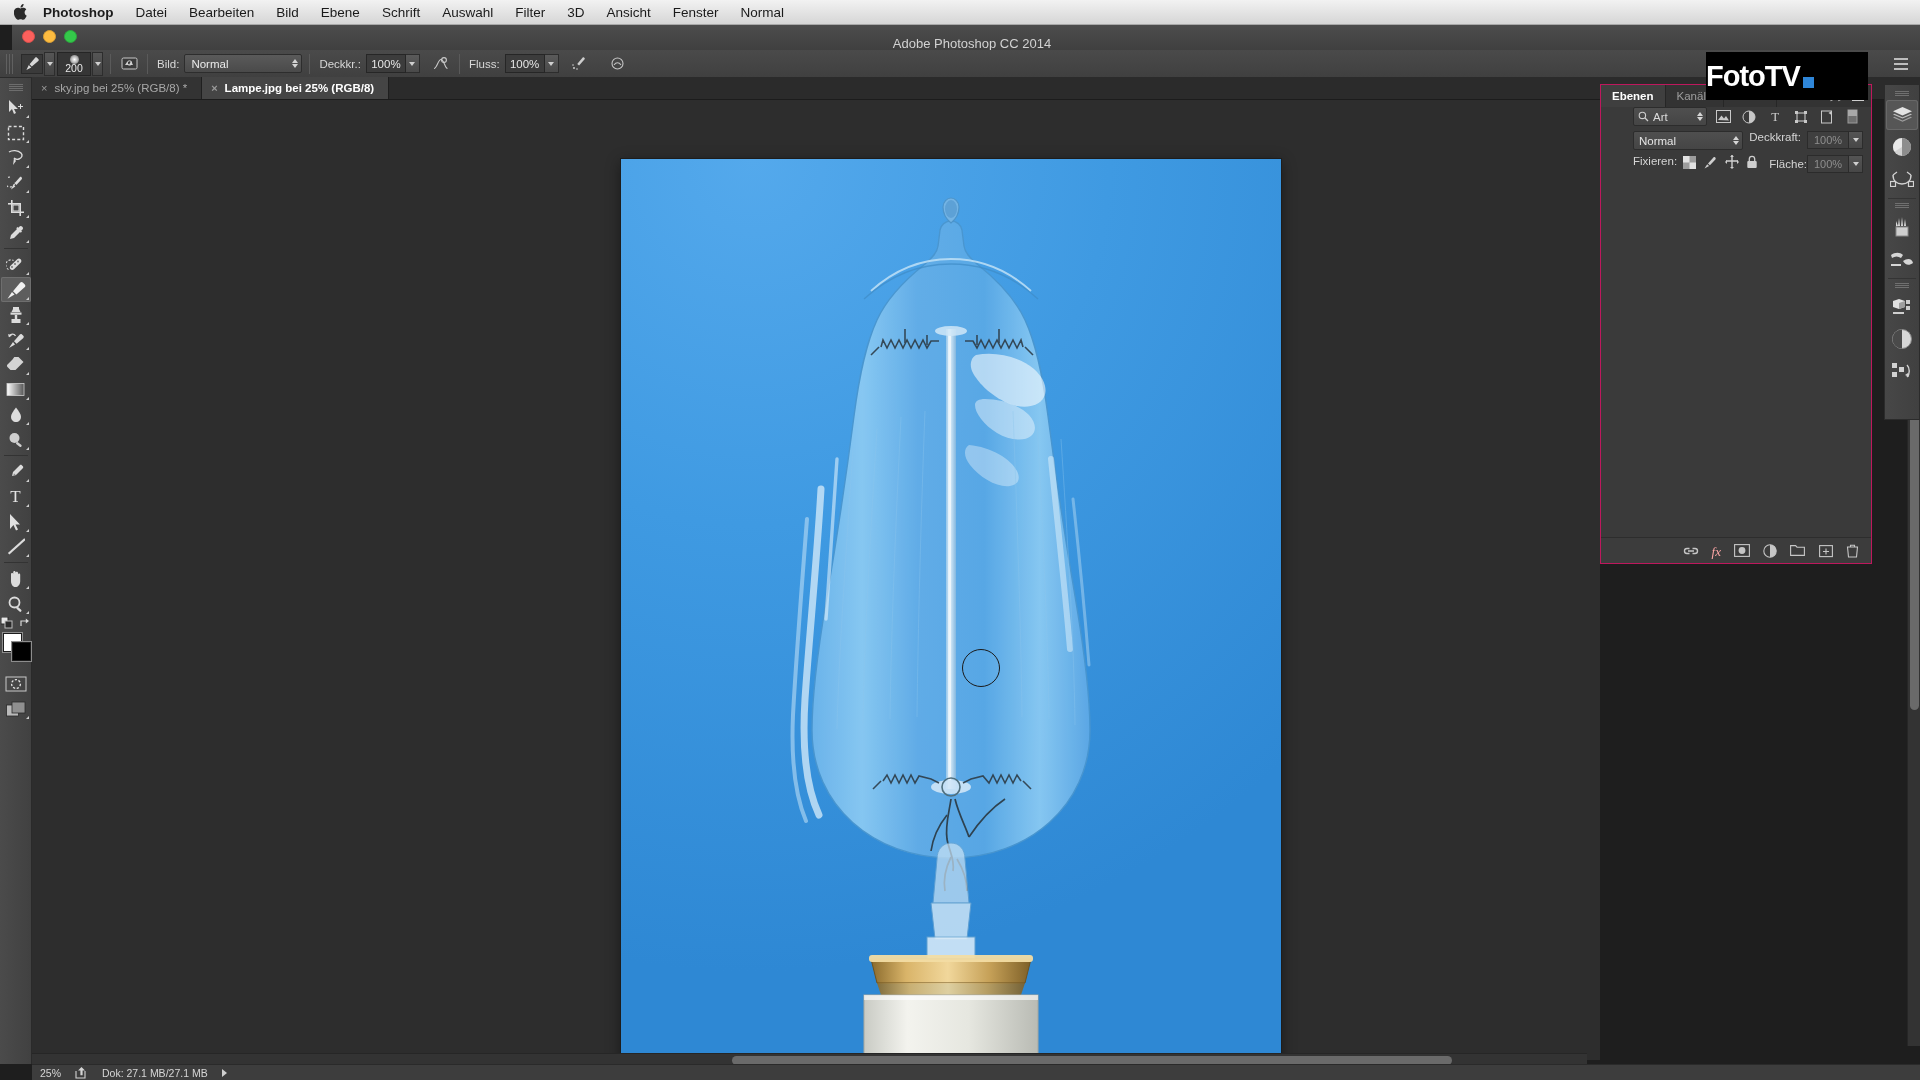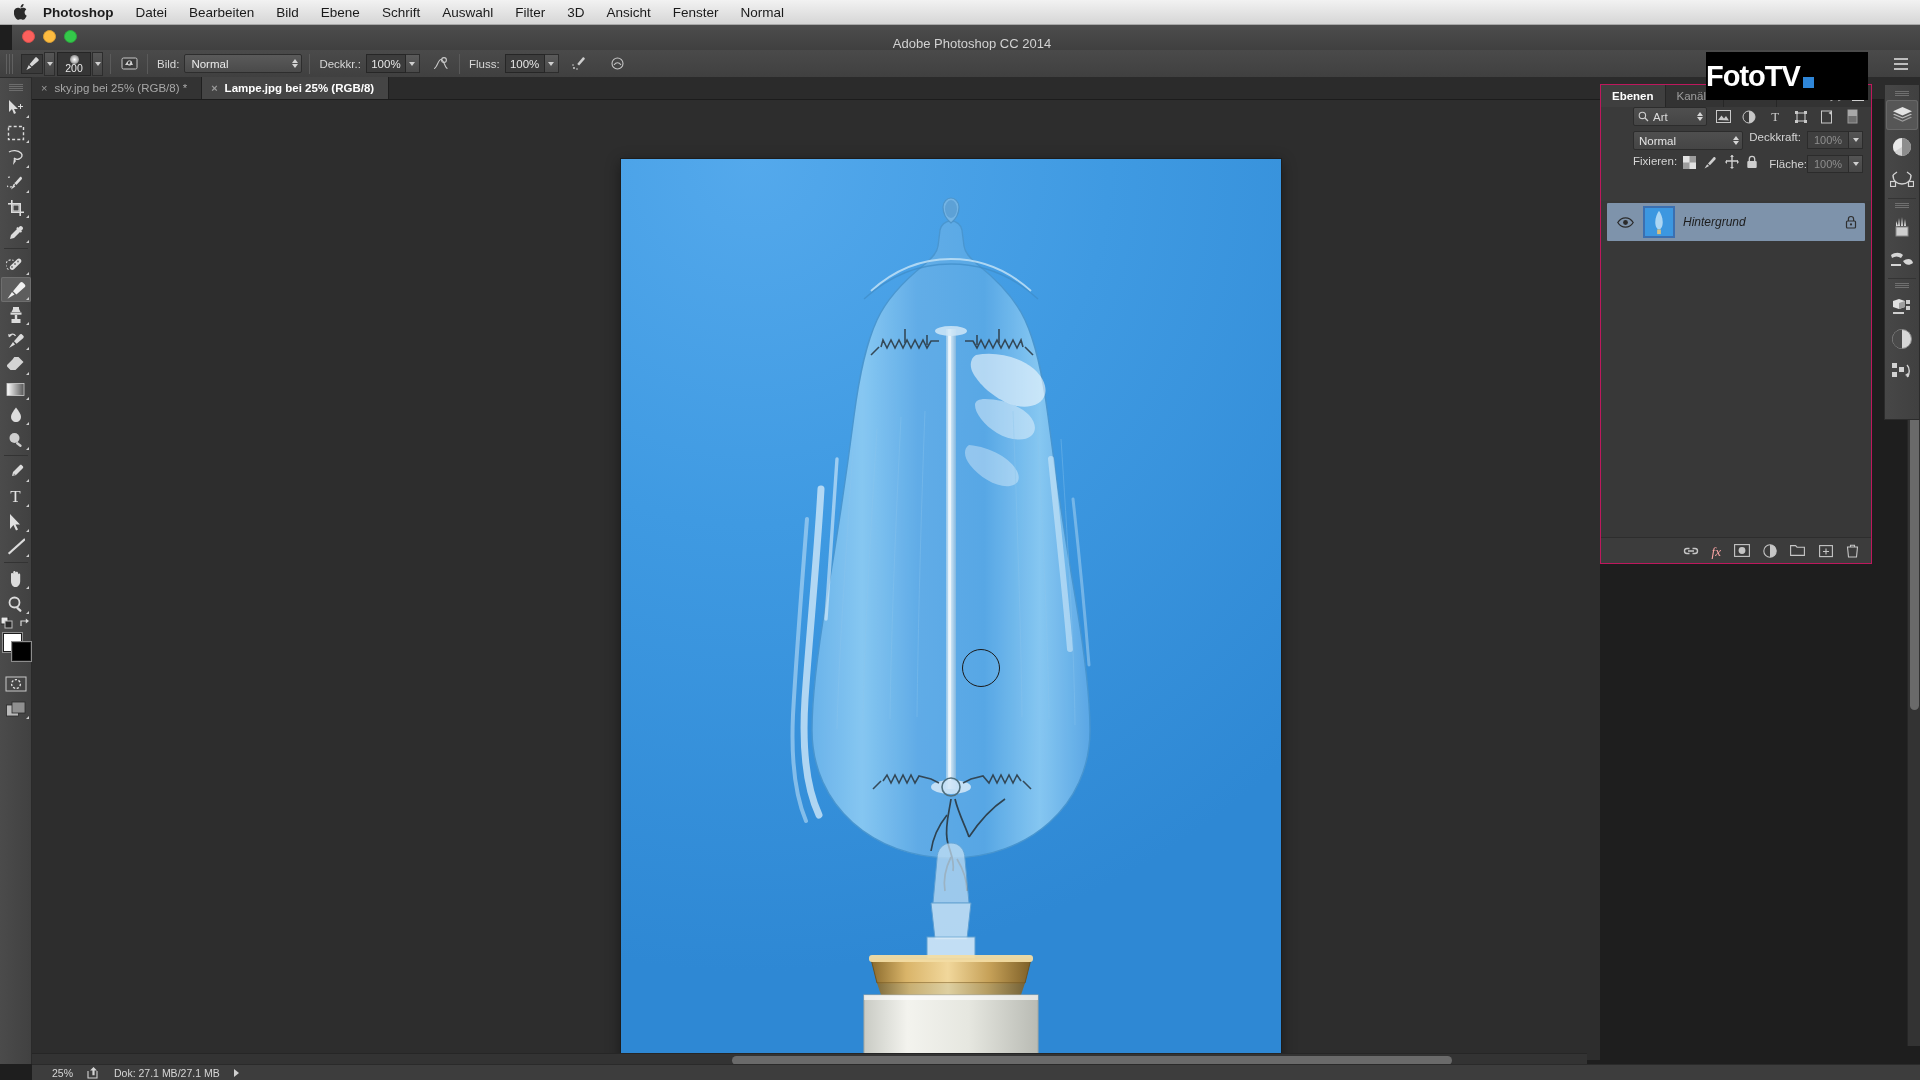--- a/index.html
+++ b/index.html
@@ -176,21 +176,21 @@
     position:absolute; left:32px; bottom:14px; width:1555px; height:13px;
     background:#333; border-top:1px solid #262626;
   }
   .hthumb { position:absolute; top:2px; left:700px; width:720px; height:9px;
     background:#6a6a6a; border-radius:5px; }
 
   
   .statusbar {
     position:absolute; left:32px; bottom:0; width:1888px; height:16px;
     background:#3d3d3d; border-top:1px solid #2a2a2a;
-    display:flex; align-items:center; gap:14px; padding-left:20px;
+    display:flex; align-items:center; gap:14px; padding-left:8px;
     font-size:10.5px; color:#d6d6d6;
   }
   .sb-tri { width:0;height:0;border-top:4px solid transparent;
     border-bottom:4px solid transparent;border-left:5px solid #cfcfcf; }
 
   
   .panel {
     position:absolute; left:1600px; top:84px; width:272px; height:480px;
     background:#3a3a3a; border:1px solid #be185d;
   }
@@ -892,45 +892,20 @@
         <span>Fläche:</span>
         <span style="display:flex;align-items:center;">
           <span class="dim-field">100%</span>
           <span class="dim-caret">
               <span class="tri-d"></span>
             </span>
         </span>
       </span>
     </div>
 
-    <div class="layers-list">
-      <div class="layer-row">
-        <span class="eye-cell">
-          <svg width="17" height="11" viewBox="0 0 17 11">
-              <path fill="none" stroke="#2b2b2b" stroke-width="1.3" d="M.8 5.5C3 2 6 .8 8.5.8S14 2 16.2 5.5C14 9 11 10.2 8.5 10.2S3 9 .8 5.5z"></path>
-              <circle cx="8.5" cy="5.5" r="2.4" fill="#2b2b2b"></circle>
-            </svg>
-        </span>
-        <span class="thumb">
-          <svg width="30" height="30" viewBox="0 0 30 30">
-              <rect width="30" height="30" fill="#3c97e0"></rect>
-              <path d="M15 3c-2 3-4 7-4 12 0 5 2 8 4 8s4-3 4-8c0-5-2-9-4-12z" fill="#bfe0f6" opacity=".85"></path>
-              <rect x="13" y="23" width="4" height="5" fill="#d9bf7e"></rect>
-            </svg>
-        </span>
-        <span class="layer-name">Hintergrund</span>
-        <span>
-          <svg width="12" height="14" viewBox="0 0 12 14">
-              <path fill="none" stroke="#2f2f2f" stroke-width="1.2" d="M3.4 6V4.1a2.6 2.6 0 0 1 5.2 0V6"></path>
-              <rect x="1.5" y="6" width="9" height="7" rx="1" fill="none" stroke="#2f2f2f" stroke-width="1.2"></rect>
-              <circle cx="6" cy="9.4" r="1.1" fill="#2f2f2f"></circle>
-            </svg>
-        </span>
-      </div>
-    </div>
 
     <div class="panel-footer">
       <span>
         <svg width="16" height="12" viewBox="0 0 16 12">
             <path fill="none" stroke="#c6c6c6" stroke-width="1.4" d="M6.5 3.5H4a2.5 2.5 0 0 0 0 5h2.5M9.5 3.5H12a2.5 2.5 0 0 1 0 5H9.5M5 6h6"></path>
           </svg>
       </span>
       <span>
         <span style="font-family:'Liberation Serif',serif;font-size:13px;color:#fca5a5;font-style:italic;">fx</span>
       </span>

